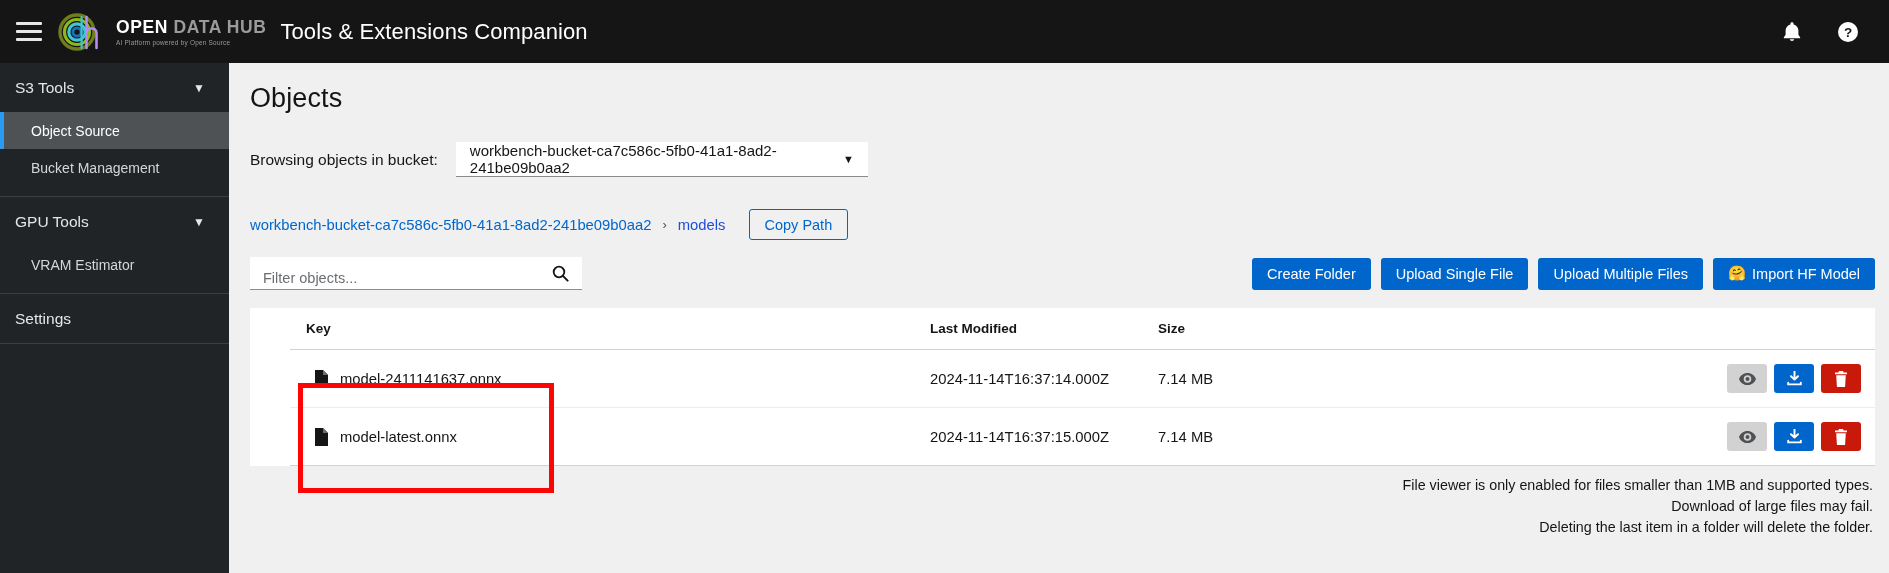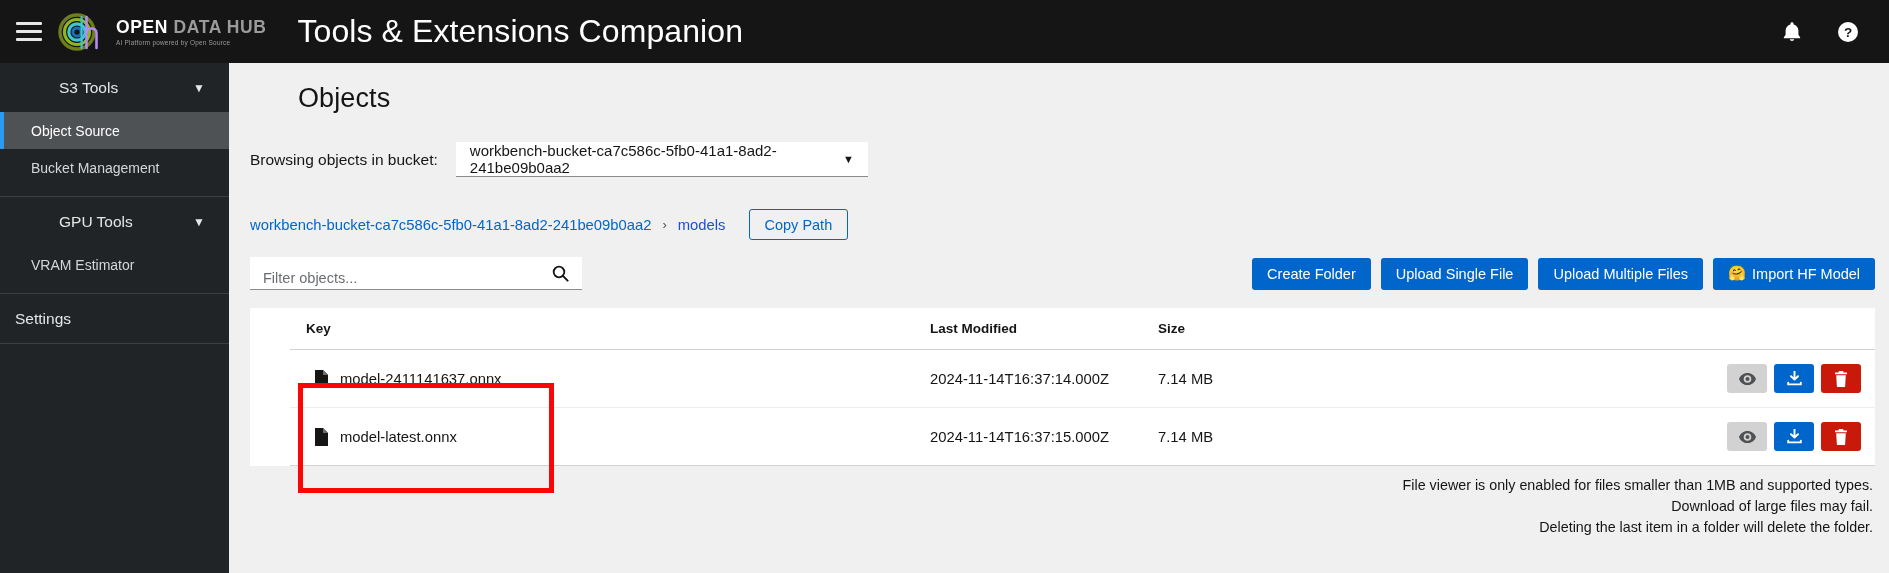--- a/index.html
+++ b/index.html
@@ -28,62 +28,62 @@
 
   .brand { display: flex; align-items: center; gap: 12px; }
   .logo-mark { width: 46px; height: 44px; flex: 0 0 auto; }
   .logo-text { display: flex; flex-direction: column; line-height: 1; padding-top: 2px;}
   .logo-line1 { font-size: 17.5px; font-weight: bold; letter-spacing: 0.6px; white-space: nowrap; }
   .logo-line1 .odh-open { color: #ffffff; }
   .logo-line1 .odh-datahub { color: #9b9b9b; }
   .logo-line2 { font-size: 6.4px; color: #9a9a9a; letter-spacing: 0.25px; margin-top: 4px; white-space: nowrap; }
 
   .app-title {
-    font-size: 32px; font-weight: 400; color: #fff;
-    margin-left: 31px; white-space: nowrap; letter-spacing: 0.1px;
+    font-size: 22px; font-weight: 400; color: #fff;
+    margin-left: 14px; white-space: nowrap; letter-spacing: 0.1px;
   }
   .masthead-spacer { flex: 1 1 auto; }
   .masthead-actions { display: flex; align-items: center; gap: 30px; }
   .m-icon { width: 26px; height: 26px; display: flex; align-items: center; justify-content: center; cursor: pointer; }
 
   
   .body-split { display: flex; flex: 1 1 auto; min-height: 0; }
 
   
   .sidebar {
     width: 229px; min-width: 229px;
     background: #212427;
     color: #e0e0e0;
     display: flex; flex-direction: column;
     padding-top: 0px;
   }
   .nav-group { border-bottom: 1px solid #3c3f42; }
   .nav-group:last-child { border-bottom: 1px solid #3c3f42; }
   .nav-section {
     height: 49px; display: flex; align-items: center; justify-content: space-between;
-    padding: 0 24px 0 15px; cursor: pointer; font-size: 15.5px; color: #e6e6e6; margin-left: 44px;
+    padding: 0 24px 0 15px; cursor: pointer; font-size: 15.5px; color: #e6e6e6;
   }
   .nav-section .chev { font-size: 12px; color: #e8e8e8; line-height: 1; }
   .nav-item {
     height: 37px; display: flex; align-items: center;
     padding-left: 31px; font-size: 14px; color: #d6d6d6; cursor: pointer;
     border-left: 4px solid transparent; padding-left: 27px;
   }
   .nav-item.active { background: #4f5255; border-left: 4px solid #2b9af3; color: #ffffff; }
   .nav-item-settings {
     height: 49px; display: flex; align-items: center; padding: 0 15px;
     font-size: 15.5px; color: #e6e6e6; cursor: pointer;
   }
 
   
   .main {
     flex: 1 1 auto; background: #f0f0f0; position: relative;
     padding: 0; overflow: hidden;
   }
-  .page-title { font-size: 27px; color: #151515; font-weight: 400; padding: 20px 0 0 21px; letter-spacing: 0.1px; margin-left: 48px;}
+  .page-title { font-size: 27px; color: #151515; font-weight: 400; padding: 20px 0 0 21px; letter-spacing: 0.1px;}
 
   .bucket-row { display: flex; align-items: center; padding: 28px 0 0 21px; }
   .bucket-label { font-size: 15.5px; color: #151515; }
   .bucket-select {
     margin-left: 18px; width: 412px; height: 35px; background: #ffffff;
     border: none; border-bottom: 1px solid #8a8d90;
     display: flex; align-items: center; justify-content: space-between;
     padding: 0 14px; font-size: 15px; color: #151515; cursor: pointer;
   }
   .bucket-select .caret { font-size: 11px; color: #151515; }

